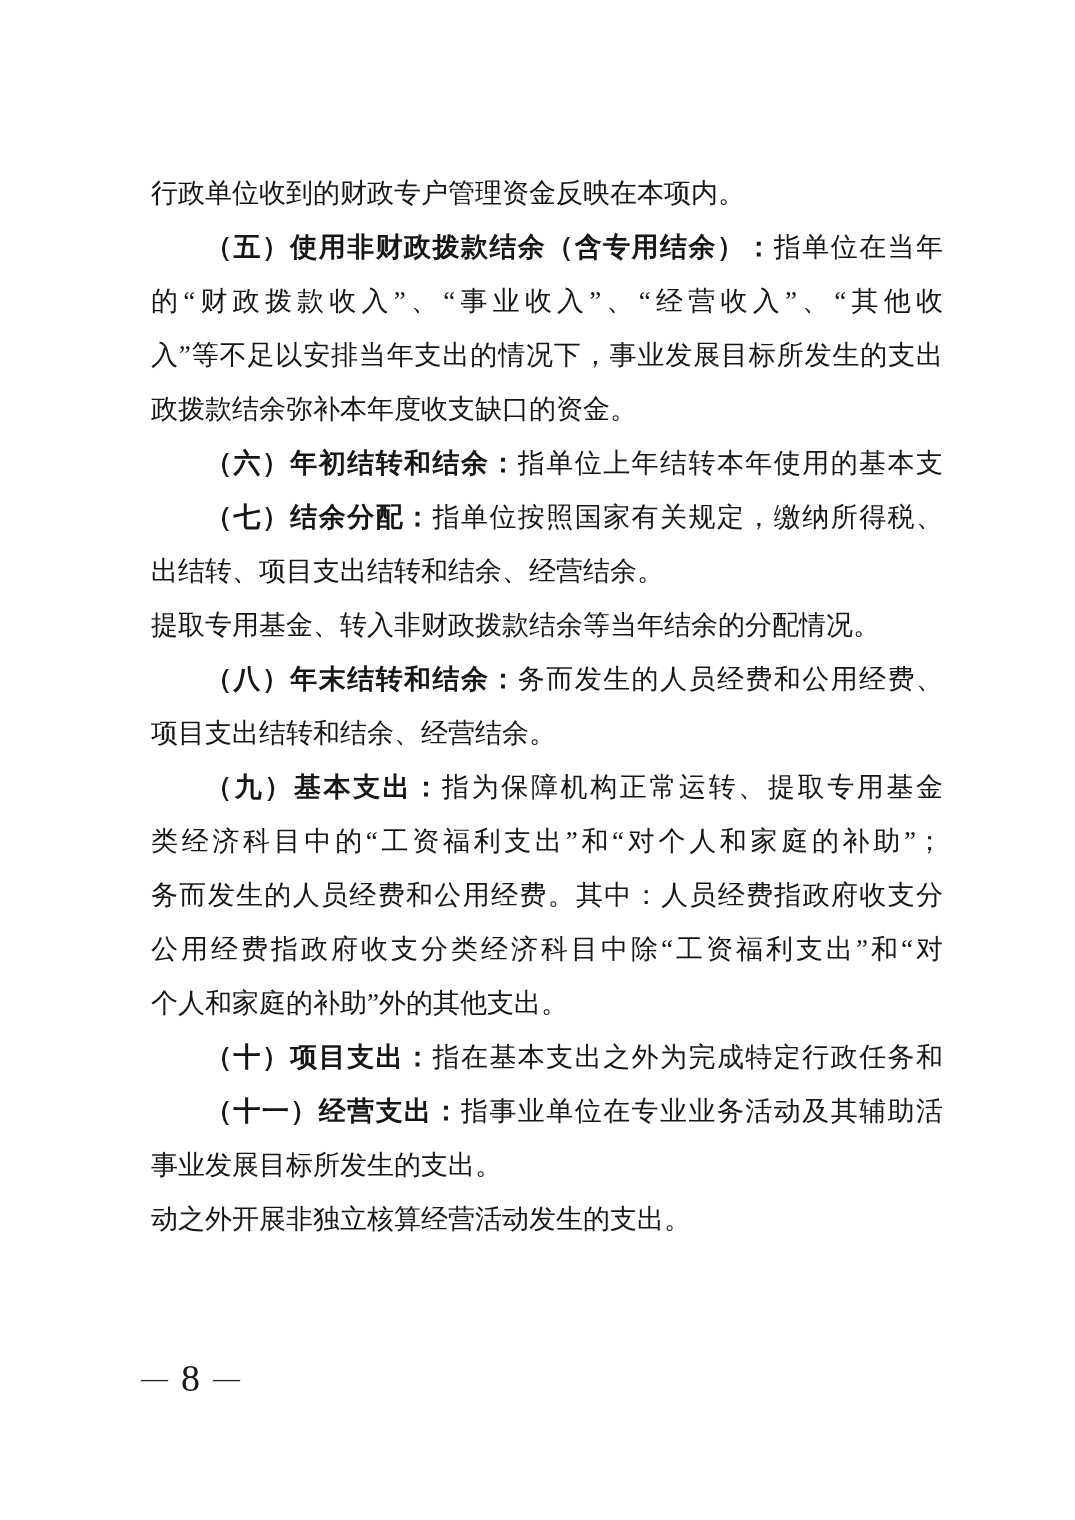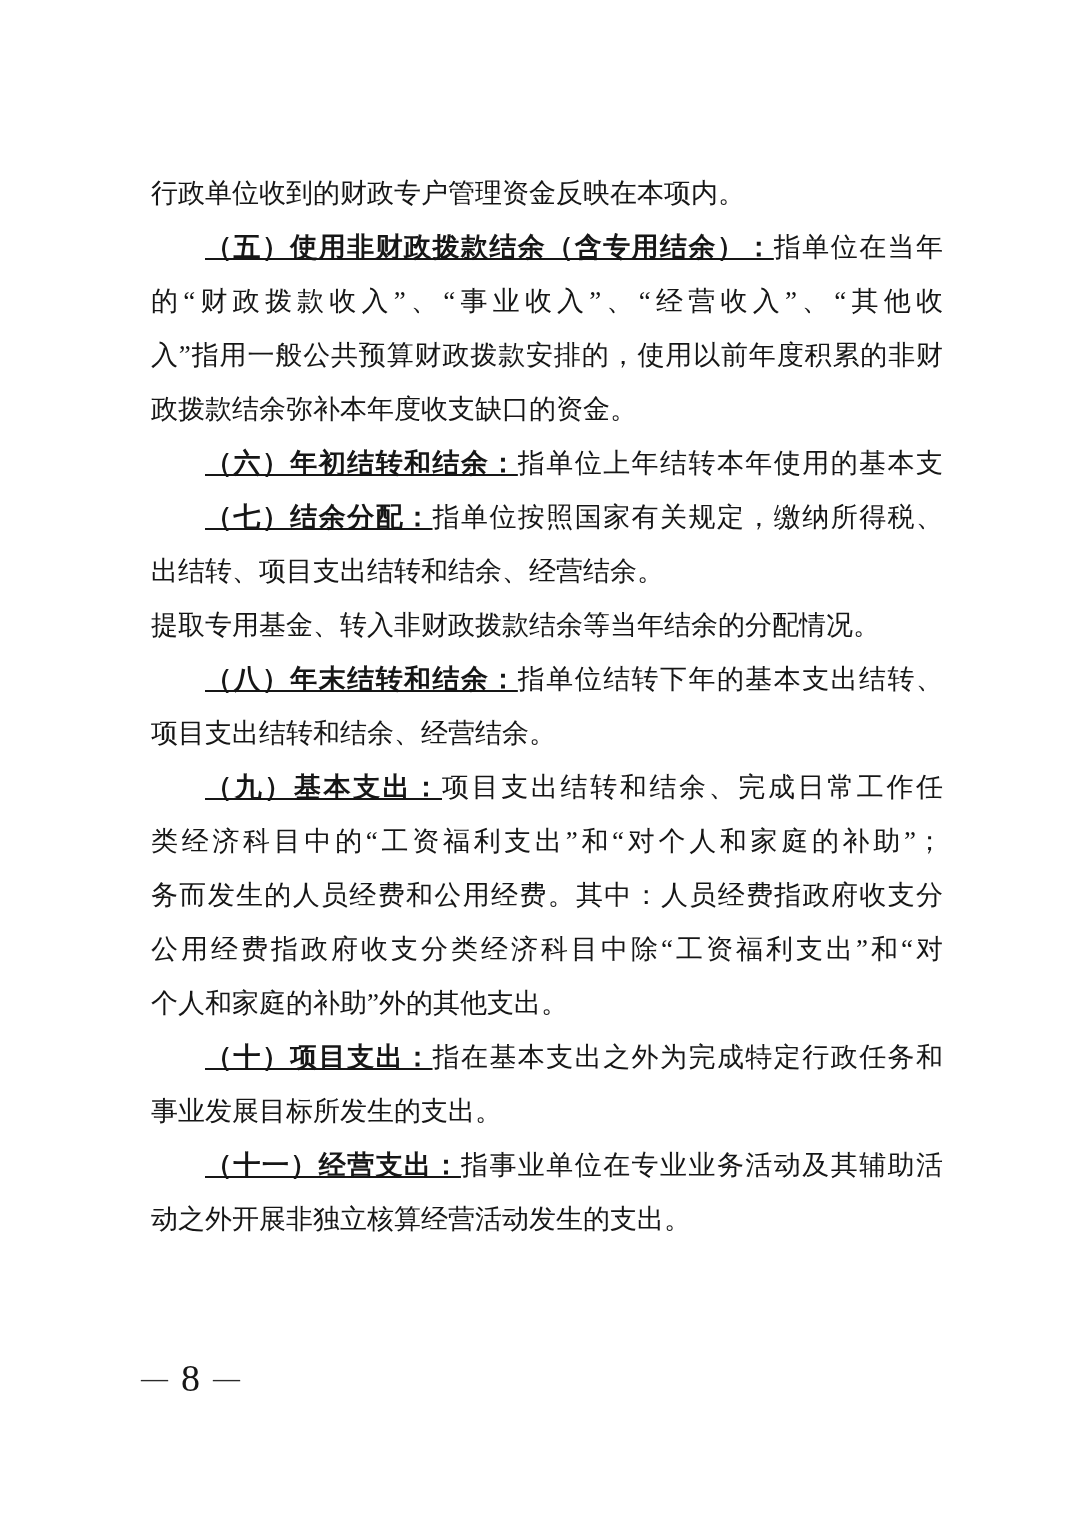--- a/index.html
+++ b/index.html
@@ -39,21 +39,20 @@
   .line.start {
     text-indent: 2em;
   }
   
   .line.end {
     text-align: left;
     text-align-last: left;
   }
   .seg.bold {
     font-weight: 700;
-    text-decoration: underline;
   }
   .page-footer {
     position: absolute;
     left: 141px;
     top: 1356px;
     height: 44px;
     display: flex;
     align-items: center;
     gap: 13px;
   }
@@ -69,36 +68,36 @@
   }
 </style>
 </head>
 <body>
 
 <div class="page">
   <main class="content">
       <div class="line end"><span class="seg">行政单位收到的财政专户管理资金反映在本项内。</span></div>
       <div class="line start"><span class="seg bold">（五）使用非财政拨款结余（含专用结余）：</span><span class="seg">指单位在当年</span></div>
       <div class="line full"><span class="seg">的“财政拨款收入”、“事业收入”、“经营收入”、“其他收</span></div>
-      <div class="line full"><span class="seg">入”指用一般公共预算财政拨款安排的，使用以前年度积累的非财</span></div>
+      <div class="line full"><span class="seg">入”等不足以安排当年支出的情况下，事业发展目标所发生的支出</span></div>
       <div class="line end"><span class="seg">政拨款结余弥补本年度收支缺口的资金。</span></div>
       <div class="line start"><span class="seg bold">（六）年初结转和结余：</span><span class="seg">指单位上年结转本年使用的基本支</span></div>
       <div class="line start"><span class="seg bold">（七）结余分配：</span><span class="seg">指单位按照国家有关规定，缴纳所得税、</span></div>
       <div class="line end"><span class="seg">出结转、项目支出结转和结余、经营结余。</span></div>
       <div class="line end"><span class="seg">提取专用基金、转入非财政拨款结余等当年结余的分配情况。</span></div>
-      <div class="line start"><span class="seg bold">（八）年末结转和结余：</span><span class="seg">指单位结转下年的基本支出结转、</span></div>
+      <div class="line start"><span class="seg bold">（八）年末结转和结余：</span><span class="seg">务而发生的人员经费和公用经费、</span></div>
       <div class="line end"><span class="seg">项目支出结转和结余、经营结余。</span></div>
-      <div class="line start"><span class="seg bold">（九）基本支出：</span><span class="seg">项目支出结转和结余、完成日常工作任</span></div>
+      <div class="line start"><span class="seg bold">（九）基本支出：</span><span class="seg">指为保障机构正常运转、提取专用基金</span></div>
       <div class="line full"><span class="seg">类经济科目中的“工资福利支出”和“对个人和家庭的补助”；</span></div>
       <div class="line full"><span class="seg">务而发生的人员经费和公用经费。其中：人员经费指政府收支分</span></div>
       <div class="line full"><span class="seg">公用经费指政府收支分类经济科目中除“工资福利支出”和“对</span></div>
       <div class="line end"><span class="seg">个人和家庭的补助”外的其他支出。</span></div>
       <div class="line start"><span class="seg bold">（十）项目支出：</span><span class="seg">指在基本支出之外为完成特定行政任务和</span></div>
+      <div class="line start"><span class="seg bold">（十一）经营支出：</span><span class="seg">指事业单位在专业业务活动及其辅助活</span></div>
       <div class="line end"><span class="seg">事业发展目标所发生的支出。</span></div>
-      <div class="line start"><span class="seg bold">（十一）经营支出：</span><span class="seg">指事业单位在专业业务活动及其辅助活</span></div>
       <div class="line end"><span class="seg">动之外开展非独立核算经营活动发生的支出。</span></div>
     </main>
   <footer class="page-footer">
     <span class="dash">—</span>
     <span class="page-num">8</span>
     <span class="dash">—</span>
   </footer>
 </div>
 
 </body></html>

